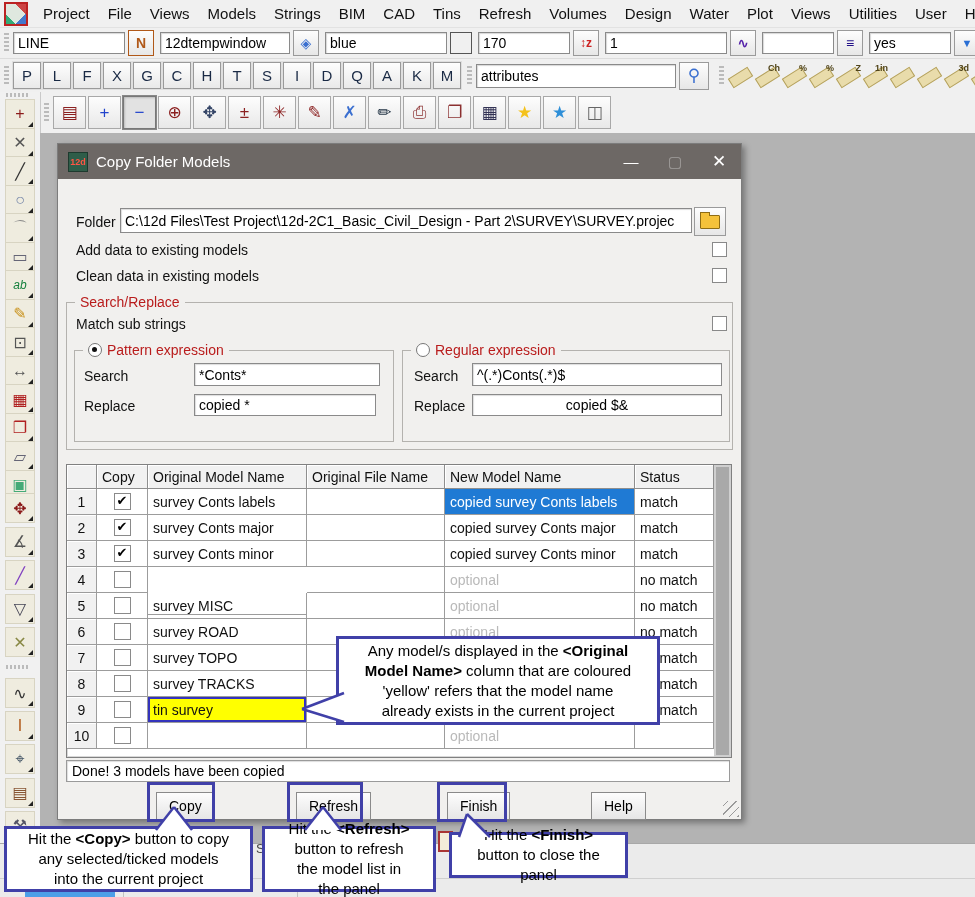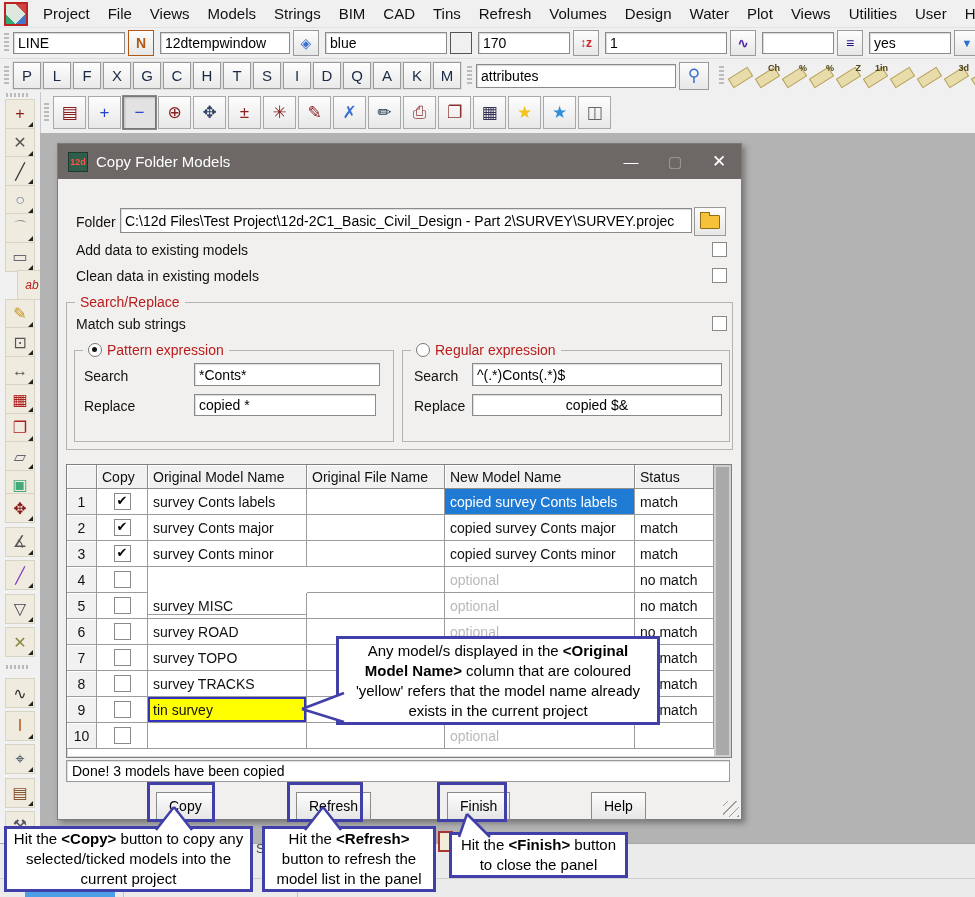--- a/index.html
+++ b/index.html
@@ -94,21 +94,21 @@
   #status-msg{position:absolute;left:8px;top:616px;width:664px;height:22px;background:#fff;border:1px solid #9a9a9a;
     box-shadow:inset 1px 1px 1px #ddd;font-size:14px;display:flex;align-items:center;padding:0 5px;box-sizing:border-box;}
   .dlg-btn{position:absolute;top:648px;height:26px;background:linear-gradient(#fdfdfd,#e6e6e6);
     border:1px solid #8a8a8a;font:14px "Liberation Sans",sans-serif;display:flex;align-items:center;
     justify-content:center;padding:0 12px;}
   #resize-grip{position:absolute;right:2px;bottom:2px;width:16px;height:16px;
     background:repeating-linear-gradient(135deg,transparent 0 3px,#9a9a9a 3px 4px,transparent 4px 6px);}
   
   .anno-outline{position:absolute;border:3px solid #4040a8;z-index:25;}
   .callout{position:absolute;background:#fff;border:3px solid #4040a8;z-index:30;color:#000;
-    font-size:15px;text-align:center;display:flex;align-items:center;justify-content:center;padding:2px 6px;box-sizing:border-box;line-height:20px;}
+    font-size:15px;text-align:center;display:flex;align-items:center;justify-content:center;padding:2px 20px;box-sizing:border-box;line-height:20px;}
   .tail{position:absolute;z-index:31;}
 </style>
 </head>
 <body>
 
 <div id="screen">
 
   <div id="menubar" class="abs">
     <div id="app-icon"></div>
     <div id="menu-items" style="display:flex;">
@@ -241,21 +241,21 @@
 
   <div id="lefttb" class="abs">
       <div class="grip-h" style="top: 1px;"></div>
       <div class="grip-h" style="top: 573px;"></div>
       <div class="l-icon" style="top: 7px; color: rgb(139, 26, 26);">+</div>
       <div class="l-icon" style="top: 35.5px; color: rgb(85, 85, 85);">✕</div>
       <div class="l-icon" style="top: 64px; color: rgb(51, 51, 51);">╱</div>
       <div class="l-icon" style="top: 92.5px; color: rgb(119, 136, 170);">○</div>
       <div class="l-icon" style="top: 121px; color: rgb(136, 136, 136);">⌒</div>
       <div class="l-icon" style="top: 149.5px; color: rgb(102, 102, 119);">▭</div>
-      <div class="l-icon" style="top: 178px; color: #b91c1c; font-size: 12px; font-style: italic; margin-left: 12px;">ab</div>
+      <div class="l-icon" style="top: 178px; color: #15803d; font-size: 12px; font-style: italic;">ab</div>
       <div class="l-icon" style="top: 206.5px; color: rgb(200, 144, 24);">✎</div>
       <div class="l-icon" style="top: 235px; color: rgb(85, 85, 85);">⊡</div>
       <div class="l-icon" style="top: 263.5px; color: rgb(85, 85, 85);">↔</div>
       <div class="l-icon" style="top: 292px; color: rgb(176, 32, 32);">▦</div>
       <div class="l-icon" style="top: 320.5px; color: rgb(176, 32, 32);">❐</div>
       <div class="l-icon" style="top: 349px; color: rgb(102, 102, 119);">▱</div>
       <div class="l-icon" style="top: 377.5px; color: rgb(68, 170, 119);">▣</div>
       <div class="l-icon" style="top: 401px; color: rgb(139, 26, 26);">✥</div>
       <div class="l-icon" style="top: 434.5px; color: rgb(85, 85, 85);">∡</div>
       <div class="l-icon" style="top: 468px; color: rgb(128, 64, 192);">╱</div>

